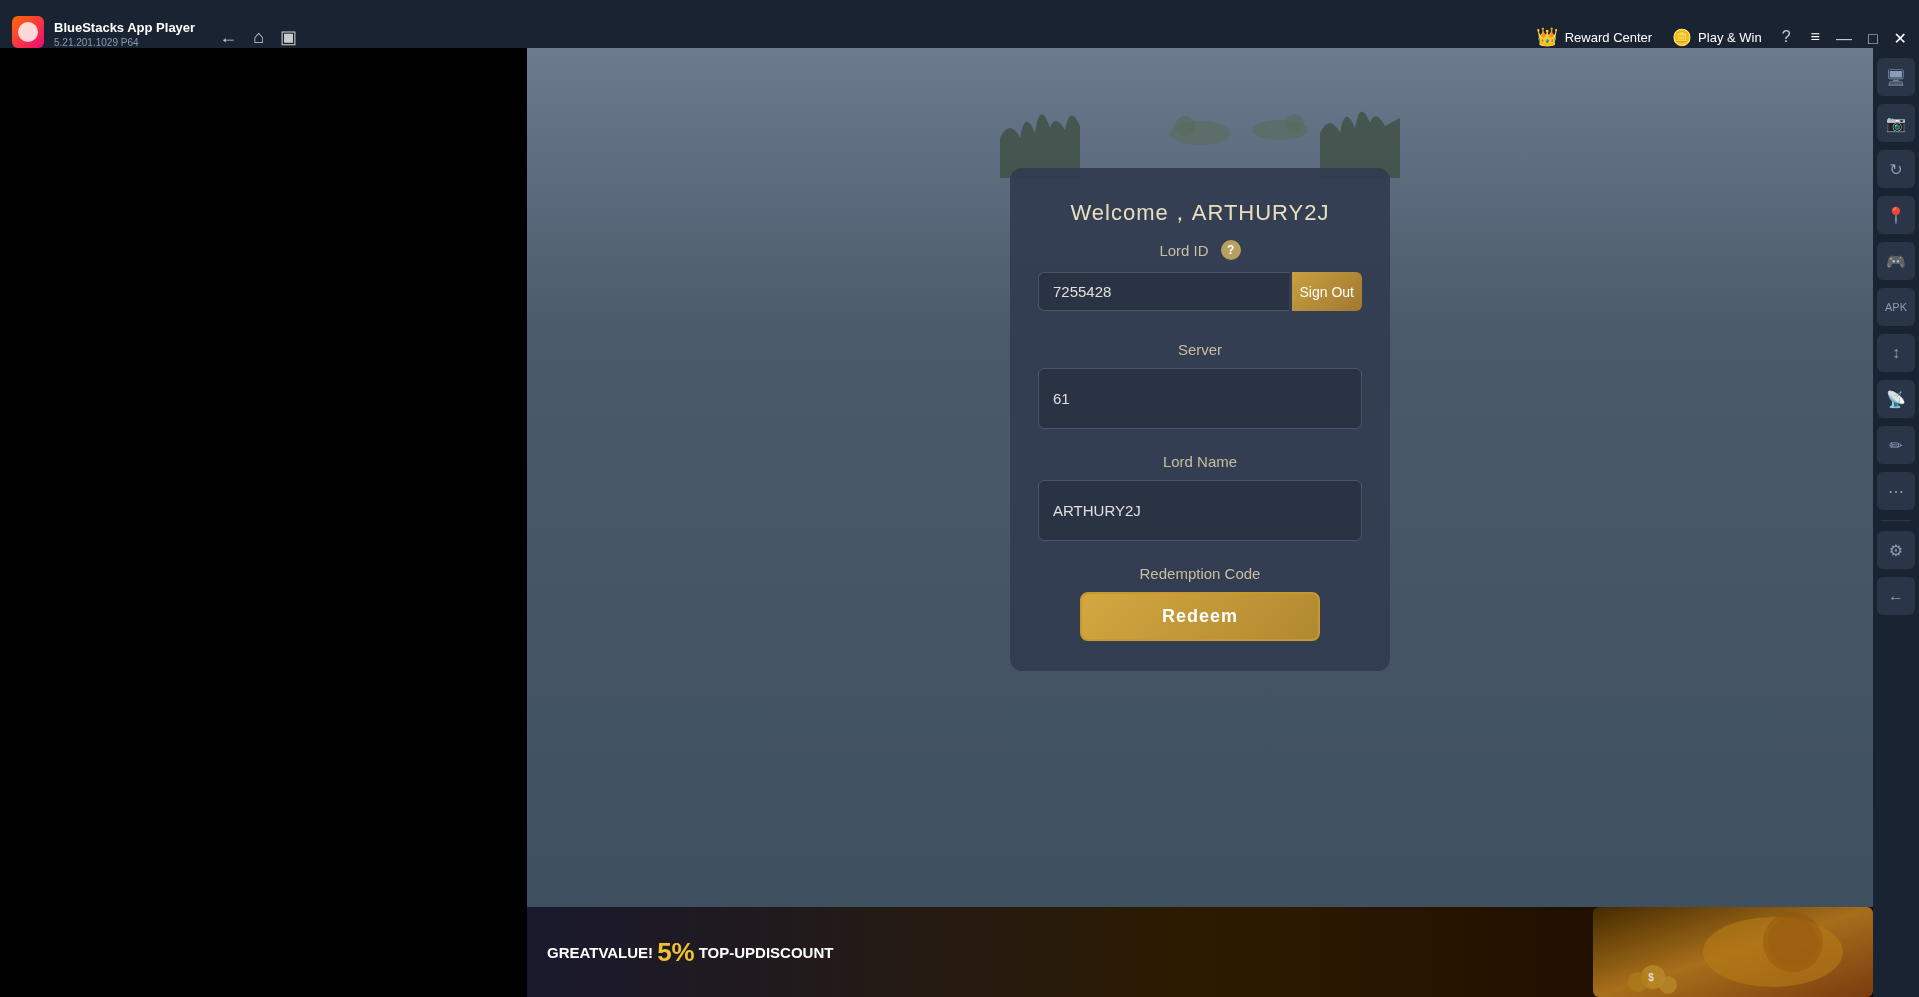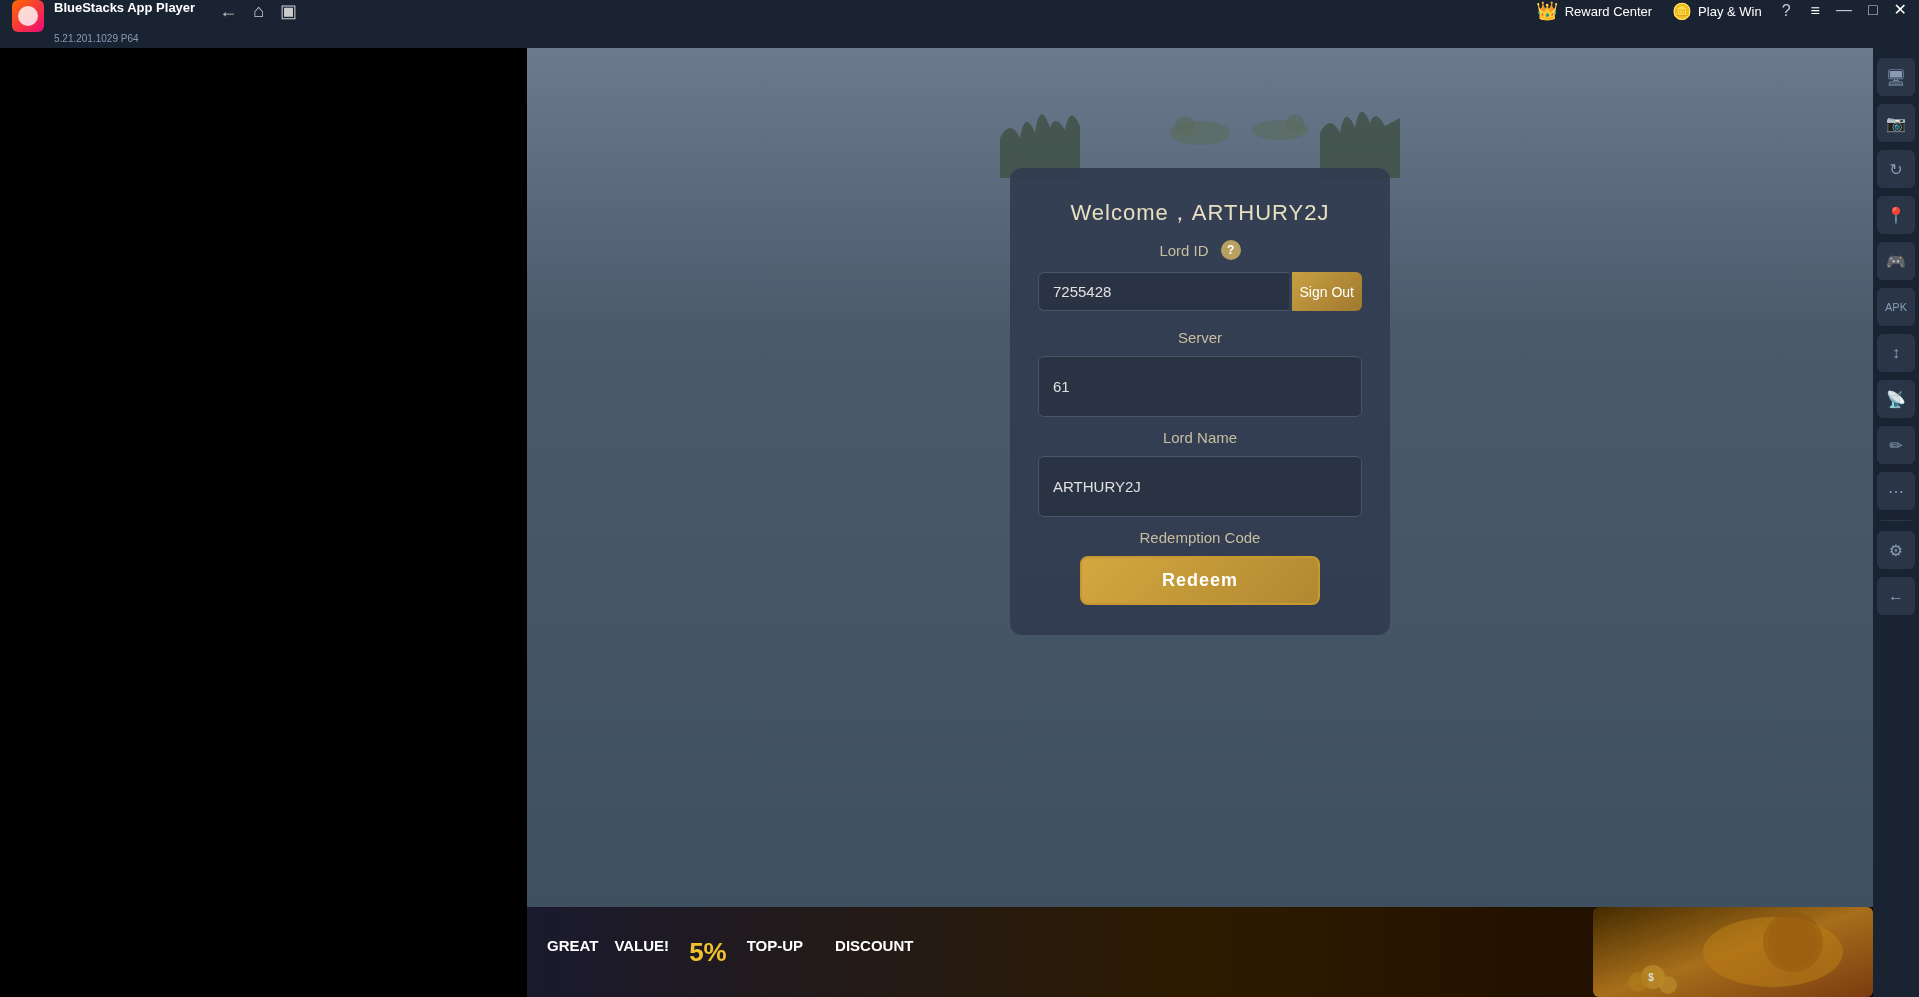--- a/index.html
+++ b/index.html
@@ -9,21 +9,21 @@
       background: #000;
       font-family: Arial, sans-serif;
       overflow: hidden;
       display: flex;
       flex-direction: column;
     }
 
     
     .titlebar {
       display: flex;
-      align-items: flex-start;
+      align-items: flex-end;
       background: #1a2332;
       height: 48px;
       padding: 0 12px;
       flex-shrink: 0;
     }
     .titlebar-logo {
       width: 32px;
       height: 32px;
       border-radius: 6px;
       background: linear-gradient(135deg, #ff6a00, #ee0979);
@@ -41,21 +41,21 @@
       opacity: 0.8;
     }
     .titlebar-appname {
       color: #fff;
       font-size: 13px;
       font-weight: bold;
     }
     .titlebar-version {
       color: #8a9bb5;
       font-size: 10px;
-      margin-top: 18px;
+      margin-top: 2px;
     }
     .titlebar-nav {
       display: flex;
       align-items: center;
       gap: 16px;
       margin-left: 24px;
     }
     .titlebar-nav-btn {
       color: #ccc;
       font-size: 18px;
@@ -219,21 +219,21 @@
       padding: 10px 8px;
       border-radius: 0 6px 6px 0;
       font-size: 14px;
       cursor: pointer;
       font-weight: 500;
     }
     .section-label {
       color: #c8bfa0;
       font-size: 15px;
       align-self: center;
-      margin-top: 4px;
+      margin-top: 16px;
       margin-bottom: 2px;
     }
     .field-input {
       width: 100%;
       background: #2a3344;
       border: 1px solid #4a5568;
       color: #e0e0e0;
       font-size: 15px;
       padding: 21px 14px;
       border-radius: 6px;
@@ -389,21 +389,21 @@
 
       <div class="section-label">Lord Name</div>
       <input class="field-input" type="text" readonly="" value="ARTHURY2J" style="">
 
       <div class="section-label">Redemption Code</div>
 
       <button class="redeem-btn">Redeem</button>
     </div>
 
     <div class="banner-area">
-      <div style="display:flex;align-items:flex-start;gap:16px;z-index:2;">
+      <div style="display:flex;align-items:center;gap:0;z-index:2;">
         <span style="color:#fff;font-size:15px;font-weight:bold;">GREAT</span>
         <span style="color:#fff;font-size:15px;font-weight:bold;">VALUE!</span>
         <span style="color:#f0c030;font-size:26px;font-weight:900;margin:0 4px;">5%</span>
         <span style="color:#fff;font-size:15px;font-weight:bold;">TOP-UP</span>
         <br>
         <span style="color:#fff;font-size:15px;font-weight:bold;">DISCOUNT</span>
       </div>
 
       <div style="position:absolute;right:0;top:0;width:280px;height:90px;overflow:hidden;opacity:0.85;">
         <svg width="280" height="90" viewBox="0 0 280 90">

